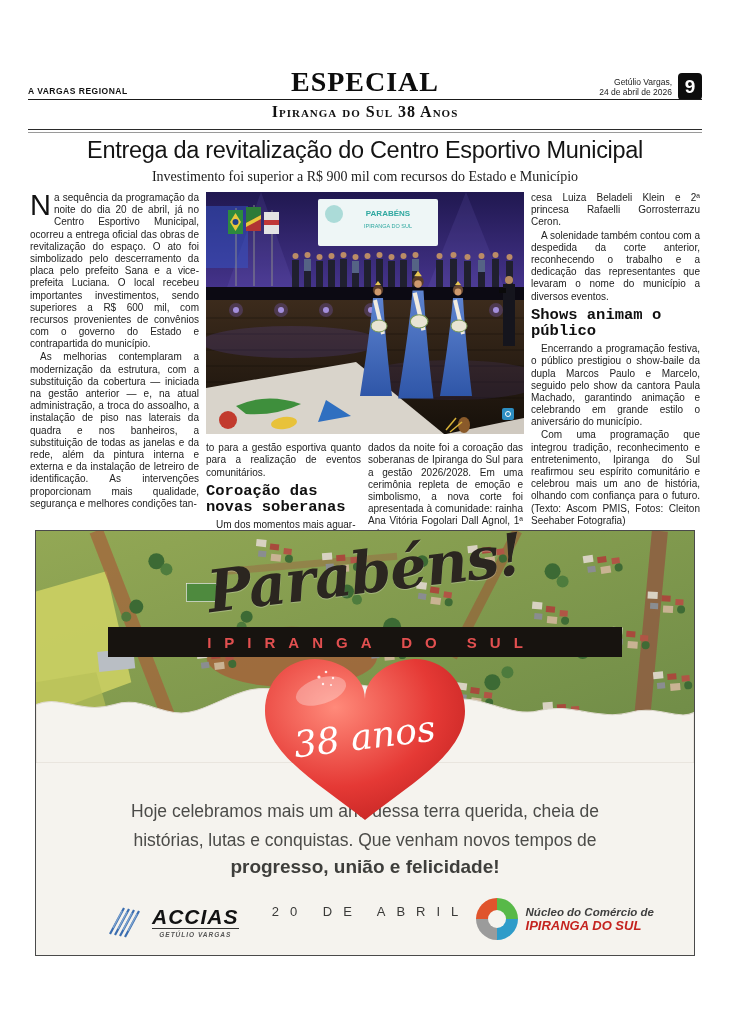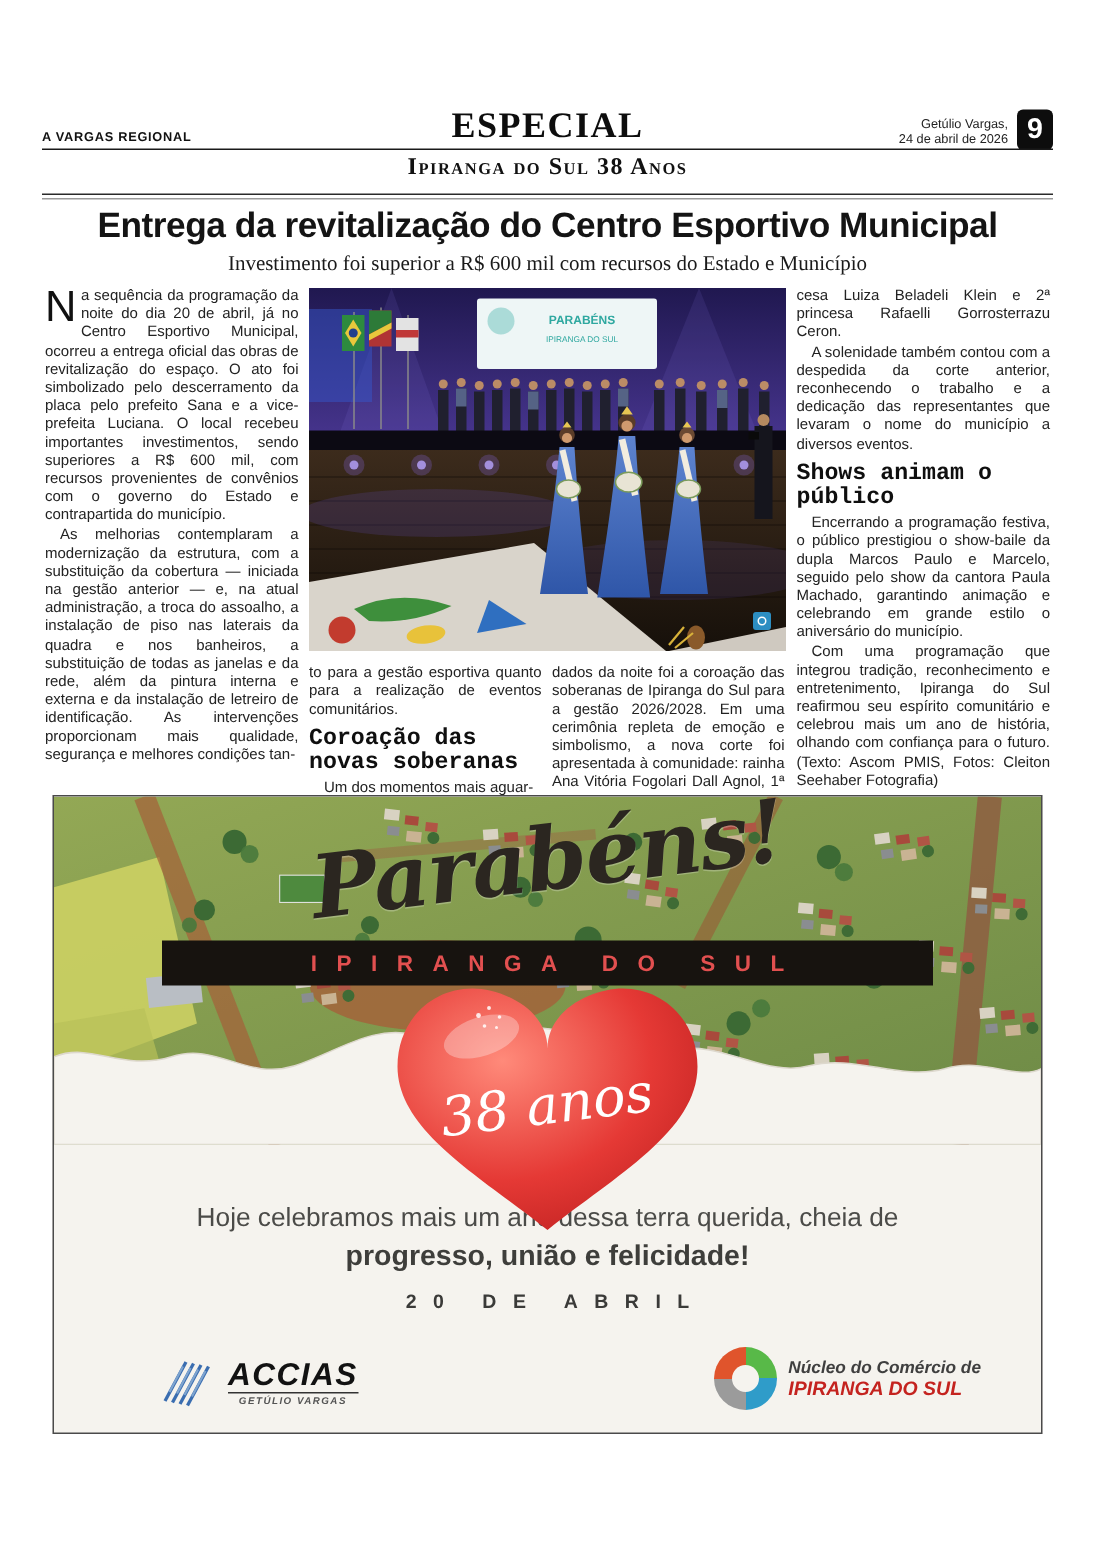--- a/index.html
+++ b/index.html
@@ -3,36 +3,36 @@
 <meta charset="utf-8">
 <style>
   html,body{margin:0;padding:0;background:#e9e9e9;}
   .page{position:relative;width:730px;height:1033px;background:#ffffff;margin:0 auto;
         font-family:"Liberation Sans",sans-serif;color:#1c1c1c;overflow:hidden;}
 
   
   .masthead{position:absolute;top:74px;left:28px;width:674px;height:24px;}
   .mh-left{position:absolute;left:0;bottom:2px;font-size:8.5px;font-weight:bold;letter-spacing:.5px;color:#111;}
   .mh-center{position:absolute;left:0;right:0;bottom:0;text-align:center;
-             font-family:"Liberation Serif",serif;font-weight:bold;font-size:24px;letter-spacing:1px;color:#0d0d0d;}
+             font-family:"Liberation Serif",serif;font-weight:bold;font-size:28px;letter-spacing:1px;color:#0d0d0d;}
   .mh-right{position:absolute;right:30px;bottom:1px;text-align:right;font-size:8.5px;line-height:10px;color:#222;}
   .mh-pagenum{position:absolute;right:0;bottom:-2px;width:24px;height:27px;background:#0d0d0d;border-radius:4px;
               color:#fff;font-weight:bold;font-size:19px;display:flex;align-items:center;justify-content:center;}
   .rule1{position:absolute;top:99px;left:28px;width:674px;height:1px;background:#1a1a1a;}
 
   
   .section-banner{position:absolute;top:103px;left:28px;width:674px;text-align:center;
                   font-family:"Liberation Serif",serif;font-variant:small-caps;font-weight:bold;
                   font-size:16px;letter-spacing:1px;color:#111;}
   .rule2{position:absolute;top:129px;left:28px;width:674px;height:2px;
          border-top:1px solid #2a2a2a;border-bottom:1px solid #9a9a9a;}
 
   
   .headline{position:absolute;top:137px;left:40px;width:650px;text-align:center;
-            font-size:23.5px;font-weight:700;color:#141414;letter-spacing:-.3px;}
+            font-size:23.5px;font-weight:400;color:#141414;letter-spacing:-.3px;}
   .subheadline{position:absolute;top:169px;left:40px;width:650px;text-align:center;
                font-family:"Liberation Serif",serif;font-size:14px;color:#1a1a1a;}
 
   
   .article{position:absolute;top:192px;left:30px;width:670px;display:flex;gap:7px;
            font-size:10px;line-height:1.22;text-align:justify;color:#222;}
   .acol{width:169px;}
   .amid{width:318px;}
   .article p{margin:0 0 1px 0;}
   .article p.ind{text-indent:10px;}
@@ -50,21 +50,21 @@
   .script-title{position:absolute;top:8px;left:0;width:100%;text-align:center;
                 transform:rotate(-7deg);font-family:"DejaVu Serif",serif;font-style:italic;
                 font-weight:bold;font-size:58px;color:#2b2620;letter-spacing:-1px;text-shadow:0 1px 0 rgba(255,255,255,.25);}
   .ad-banner{position:absolute;top:96px;left:72px;width:514px;height:30px;background:#17130f;
              display:flex;align-items:center;justify-content:center;
              color:#e25050;font-weight:bold;font-size:15px;letter-spacing:13px;text-indent:13px;}
   .heart-wrap{position:absolute;top:126px;left:50%;transform:translateX(-50%);width:204px;height:166px;z-index:3;}
   .ad-msg{position:absolute;top:266px;left:0;width:100%;text-align:center;color:#4b4b48;z-index:2;}
   .ad-line{font-size:17.5px;line-height:29px;}
   .ad-bold{font-size:19px;font-weight:bold;color:#3e3e3b;margin-top:1px;}
-  .ad-date{font-size:13px;font-weight:bold;letter-spacing:11px;text-indent:11px;color:#3a3a38;margin-top:11px;}
+  .ad-date{font-size:13px;font-weight:normal;letter-spacing:11px;text-indent:11px;color:#3a3a38;margin-top:26px;}
   .sponsors{position:absolute;bottom:7px;left:72px;right:40px;height:50px;display:flex;
             justify-content:space-between;align-items:flex-start;z-index:2;font-style:italic;}
   .accias{display:flex;align-items:flex-end;gap:4px;}
   .accias-txt{display:flex;flex-direction:column;align-items:center;}
   .accias-name{font-size:21px;font-weight:800;letter-spacing:1px;color:#121212;line-height:20px;}
   .accias-rule{width:100%;height:1px;background:#333;margin:1px 0 2px 0;}
   .accias-sub{font-size:6.5px;font-weight:bold;letter-spacing:1px;color:#555;}
   .nucleo{display:flex;align-items:center;gap:8px;}
   .swirl{width:42px;height:42px;border-radius:50%;
          background:conic-gradient(from -90deg,#e0542c 0 25%,#58b948 0 50%,#2f9cc9 0 75%,#9b9b9b 0 100%);
@@ -87,21 +87,21 @@
       <div>24 de abril de 2026</div>
     </div>
     <div class="mh-pagenum">9</div>
   </div>
   <div class="rule1"></div>
 
   <div class="section-banner">Ipiranga do Sul 38 Anos</div>
   <div class="rule2"></div>
 
   <div class="headline">Entrega da revitalização do Centro Esportivo Municipal</div>
-  <div class="subheadline">Investimento foi superior a R$ 600 mil com recursos do Estado e Município</div>
+  <div class="subheadline">Investimento foi superior a R$ 900 mil com recursos do Estado e Município</div>
 
   <div class="article">
 
     <div class="acol">
       <p><span class="dropcap">N</span><span>a sequência da programação da noite do dia 20 de abril, já no Centro Esportivo Municipal, ocorreu a entrega oficial das obras de revitalização do espaço. O ato foi simbolizado pelo descerramento da placa pelo prefeito Sana e a vice-prefeita Luciana. O local recebeu importantes investimentos, sendo superiores a R$ 600 mil, com recursos provenientes de convênios com o governo do Estado e contrapartida do município.</span></p>
       <p class="ind">As melhorias contemplaram a modernização da estrutura, com a substituição da cobertura — iniciada na gestão anterior — e, na atual administração, a troca do assoalho, a instalação de piso nas laterais da quadra e nos banheiros, a substituição de todas as janelas e da rede, além da pintura interna e externa e da instalação de letreiro de identificação. As intervenções proporcionam mais qualidade, segurança e melhores condições tan-</p>
     </div>
 
     <div class="amid">
       
@@ -372,20 +372,21 @@
             <circle cx="70" cy="21" r="1.2"></circle>
           <circle cx="60" cy="27" r="1.2"></circle>
             <circle cx="68" cy="28" r="1"></circle>
         </g>
         <text x="102" y="92" text-anchor="middle" transform="rotate(-7 102 84)" font-family="DejaVu Serif,serif" font-style="italic" font-size="36" fill="#ffffff">38 anos</text>
       </svg>
     </div>
 
     <div class="ad-msg">
       <div class="ad-line">Hoje celebramos mais um ano dessa terra querida, cheia de</div>
+      <div class="ad-line">histórias, lutas e conquistas. Que venham novos tempos de</div>
       <div class="ad-bold">progresso, união e felicidade!</div>
       <div class="ad-date">20 DE ABRIL</div>
     </div>
 
     <div class="sponsors">
       <div class="accias">
         <svg width="40" height="40" viewBox="0 0 40 40">
           <g stroke="#3a6db0" stroke-width="2.2">
             <line x1="2" y1="36" x2="16" y2="10"></line>
               <line x1="7" y1="37" x2="21" y2="11"></line>

